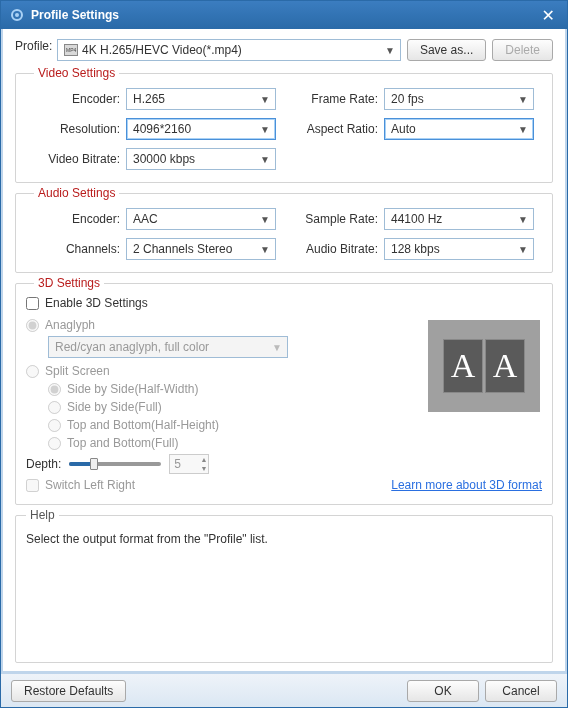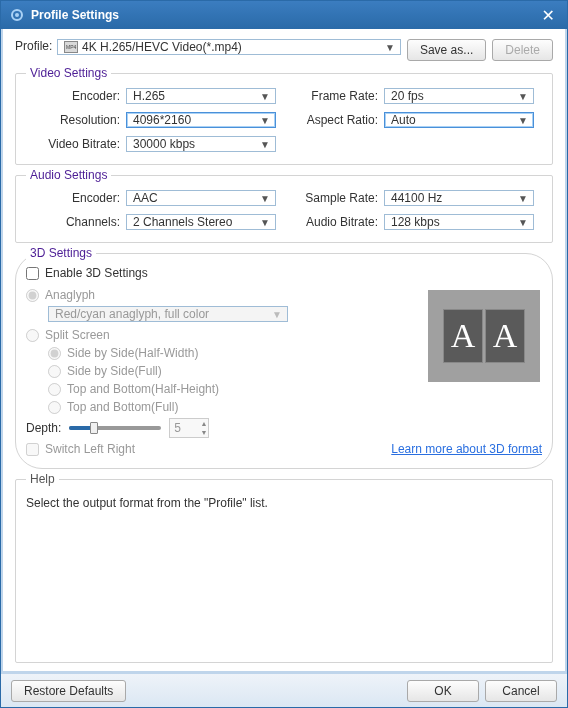--- a/index.html
+++ b/index.html
@@ -7,29 +7,29 @@
 .window { width: 568px; height: 708px; border: 1px solid #2a6aa8; display: flex; flex-direction: column; background: #fff; }
 .titlebar { background: linear-gradient(#3b7dc0, #2a6aa8); height: 28px; display: flex; align-items: center; padding: 0 8px; color: #fff; font-weight: bold; }
 .titlebar .title-icon { width: 16px; height: 16px; margin-right: 6px; color: #a9d1f5; }
 .titlebar .close { margin-left: auto; cursor: pointer; font-size: 16px; font-weight: normal; padding: 0 4px; }
 .content { flex: 1; background: #fff; padding: 10px 12px 8px 12px; border: 2px solid #bfd5eb; border-top: none; display: flex; flex-direction: column; overflow: hidden; }
 .profile-row { display: flex; gap: 6px; margin-bottom: 12px; }
 .profile-row .plabel { width: 36px; }
 .profile-row .select { flex: 1; }
 .btn { background: linear-gradient(#fdfdfd, #e6e6e6); border: 1px solid #a9a9a9; border-radius: 3px; height: 22px; padding: 0 12px; font-size: 12px; cursor: pointer; color: #333; }
 .btn:disabled { color: #aaa; cursor: default; }
-.select { position: relative; height: 16px; border: 1px solid #9fbcd6; background: #fff; display: flex; align-items: center; padding: 0 36px 0 6px; cursor: pointer; }
+.select { position: relative; height: 22px; border: 1px solid #9fbcd6; background: #fff; display: flex; align-items: center; padding: 0 36px 0 6px; cursor: pointer; }
 .select.hl { border: 1px solid #4a90d9; box-shadow: inset 0 0 0 1px #a9d1f5; }
 .select.disabled { color: #999; background: #f4f4f4; cursor: default; }
 .select .arrow { position: absolute; right: 5px; top: 50%; transform: translateY(-50%); font-size: 10px; color: #555; }
 .select.disabled .arrow { color: #bbb; }
 .select .sicon { width: 14px; height: 12px; margin-right: 4px; background: #d9d9d9; border: 1px solid #888; position: relative; }
 .select .sicon::after { content: "MP4"; position: absolute; font-size: 5px; color: #444; left: 1px; top: 2px; }
 .group { border: 1px solid #d4d4d4; border-radius: 2px; margin-bottom: 10px; padding: 10px 10px 12px 10px; position: relative; }
-.group > .gtitle { position: absolute; top: -8px; left: 10px; background: #fff; padding: 0 4px; color: #4c1d95; }
+.group > .gtitle { position: absolute; top: -8px; left: 18px; background: #fff; padding: 0 4px; color: #b91c1c; }
 .row2 { display: flex; margin-top: 8px; }
 .row2:first-of-type { margin-top: 4px; }
 .pair { display: flex; align-items: center; width: 50%; }
 .pair .lbl { width: 100px; text-align: right; padding-right: 6px; color: #333; }
 .pair .select { flex: 1; max-width: 150px; }
 .threed { color: #888; }
 .cb { display: inline-flex; align-items: center; gap: 6px; margin: 2px 0 4px 0; }
 .cb input { margin: 0; }
 .radio-row { display: flex; align-items: center; gap: 6px; margin: 4px 0; }
 .radio-row.indent { margin-left: 22px; }
@@ -154,21 +154,21 @@
         <div class="pair">
           <span class="lbl">Audio Bitrate:</span>
           <div class="select">
             <span>128 kbps</span>
             <span class="arrow">▼</span>
           </div>
         </div>
       </div>
     </div>
 
-    <div class="group threed" style="position:relative; padding-bottom:8px;border-radius:27px;">
+    <div class="group threed" style="position:relative; padding-bottom:8px;">
       <span class="gtitle">3D Settings</span>
 
       <label class="cb" style="color:#333;">
         <input type="checkbox" style="">
         <span>Enable 3D Settings</span>
       </label>
 
       <div class="radio-row disabled">
         <input type="radio" disabled="" checked="" style="">
         <span>Anaglyph</span>

